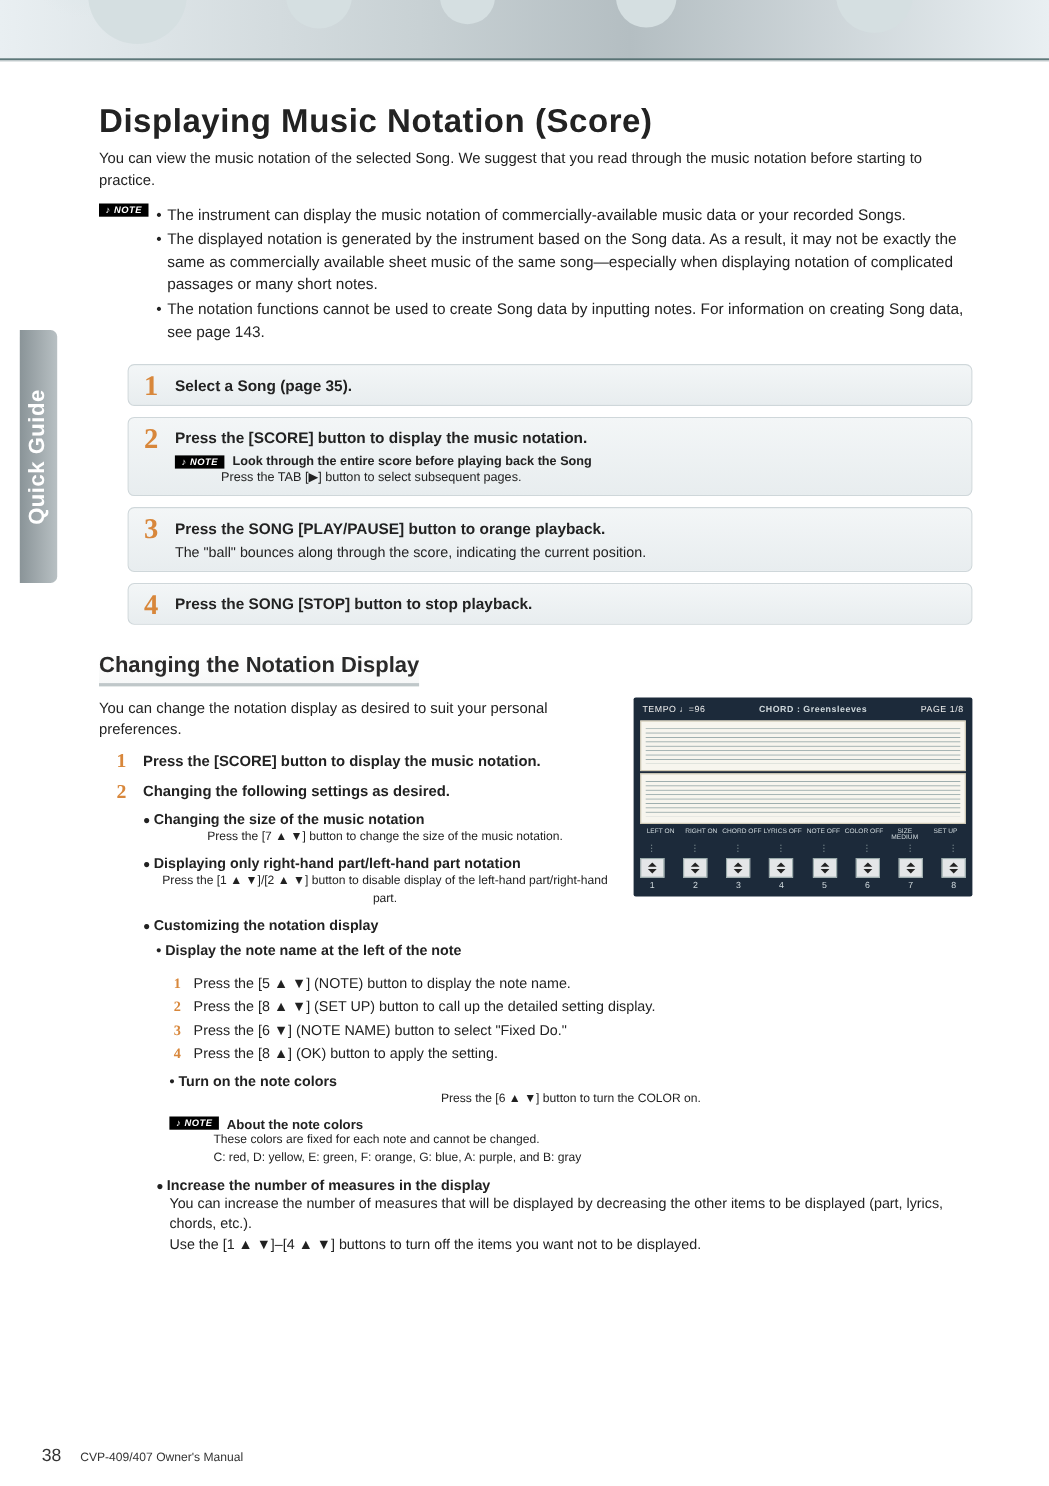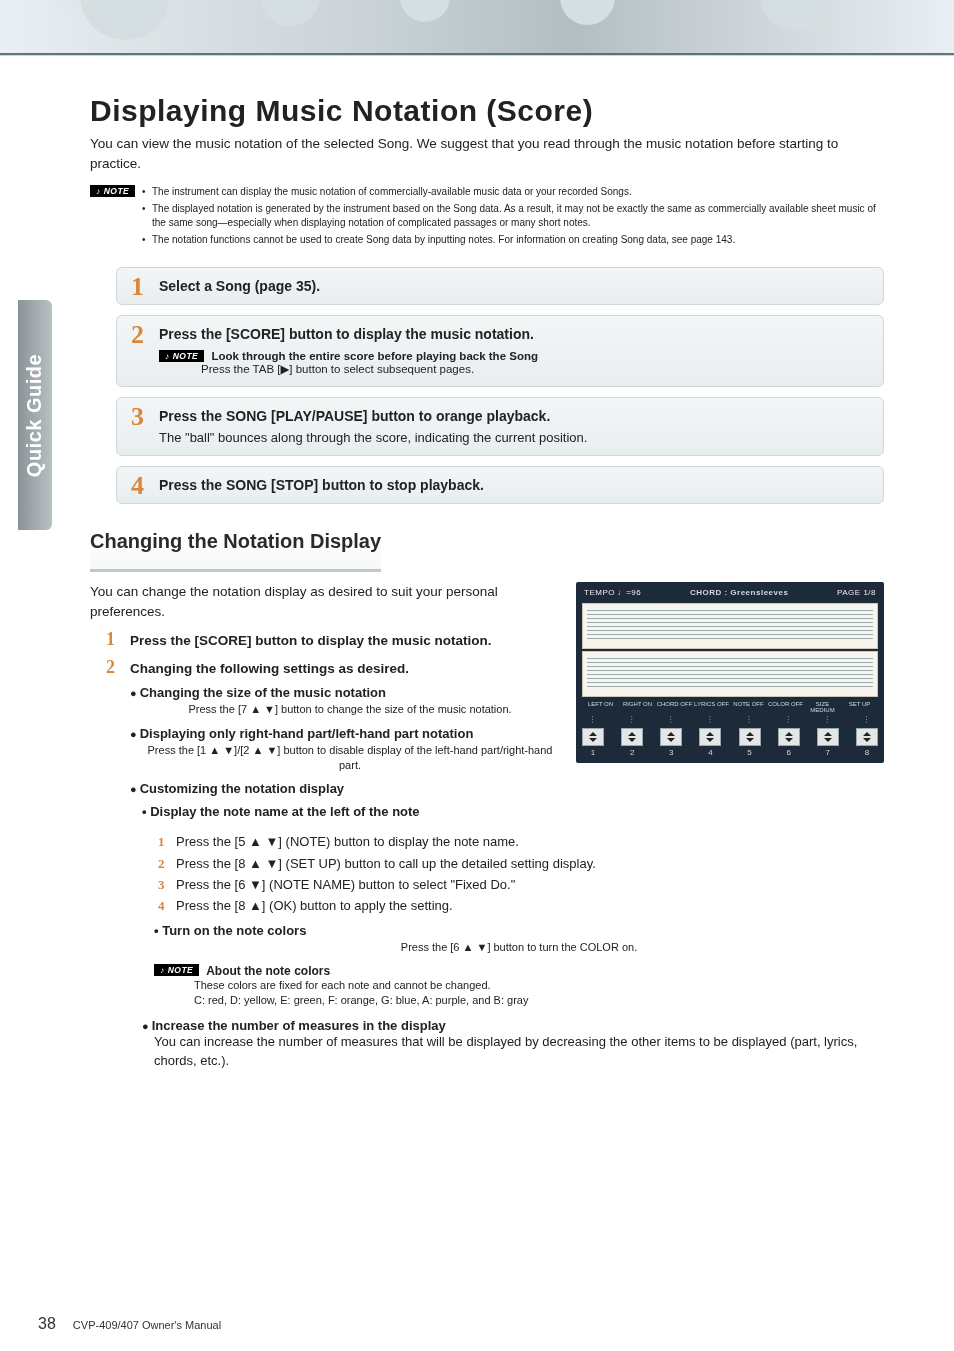--- a/index.html
+++ b/index.html
@@ -34,21 +34,21 @@
 
   .note-flag {
     display: inline-block; padding: 1px 6px; font-size: 8.5px; font-weight: 700;
     color: #fff; background: #000; letter-spacing: 0.5px; margin-right: 4px;
     vertical-align: top; font-style: italic;
   }
   .note-flag::before { content: "\266A\00a0"; font-style: normal; }
 
   .note-block { display: flex; margin: 0 0 18px 0; }
   .note-block .flag-col { flex: 0 0 52px; }
-  .note-block ul { list-style: none; font-size: 10px; line-height: 1.45; }
+  .note-block ul { list-style: none; font-size: 14px; line-height: 1.45; }
   .note-block ul li { position: relative; padding-left: 10px; margin-bottom: 2px; }
   .note-block ul li::before { content: "•"; position: absolute; left: 0; top: 0; }
 
   
   .side-tab {
     position: absolute; left: 18px; top: 300px; width: 34px; height: 230px;
     background: linear-gradient(to right, #8a9498, #b8c0c3);
     border-top-right-radius: 6px; border-bottom-right-radius: 6px;
     display: flex; align-items: center; justify-content: center;
   }
@@ -69,21 +69,21 @@
   }
   .step .title { font-weight: 700; font-size: 14px; }
   .step .sub { margin-top: 6px; font-size: 13px; }
   .step .note-inline { font-size: 11.5px; margin: 8px 0 0 0; }
   .step .note-inline .bold { font-weight: 700; }
   .step .note-inline .line2 { margin-left: 42px; display: block; font-size: 11.5px; font-weight: 400; }
 
   
   .section-head {
     margin: 26px 0 10px 0; font-size: 20px; font-weight: 700; color: #2a2a2a;
-    border-bottom: 3px solid #bfc7c9; padding-bottom: 16px; width: fit-content;
+    border-bottom: 3px solid #bfc7c9; padding-bottom: 4px; width: fit-content;
     background: linear-gradient(to top, #bfc7c922, transparent);
   }
   .para { font-size: 13.5px; line-height: 1.45; margin-bottom: 10px; max-width: 460px; }
 
   .two-col { display: flex; gap: 18px; }
   .col-left { flex: 1; }
   .col-right { flex: 0 0 290px; }
 
   ol.ordered-steps { list-style: none; padding-left: 40px; }
   ol.ordered-steps > li { position: relative; margin-bottom: 10px; }
@@ -308,20 +308,21 @@
         <span class="note-flag">NOTE</span>
         <span>About the note colors</span>
       </div>
       <div class="body">These colors are fixed for each note and cannot be changed.</div>
       <div class="body">C: red, D: yellow, E: green, F: orange, G: blue, A: purple, and B: gray</div>
     </div>
 
     <div class="increase" style="padding-left: 52px;">
       <div class="hdr">Increase the number of measures in the display</div>
       <div class="body">You can increase the number of measures that will be displayed by decreasing the other items to be displayed (part, lyrics, chords, etc.).</div>
+      <div class="body">Use the [1 ▲ ▼]–[4 ▲ ▼] buttons to turn off the items you want not to be displayed.</div>
     </div>
 
   </div>
 
   <div class="footer">
     <span class="pg">38</span>
     <span>CVP-409/407 Owner's Manual</span>
   </div>
 </div>
 

